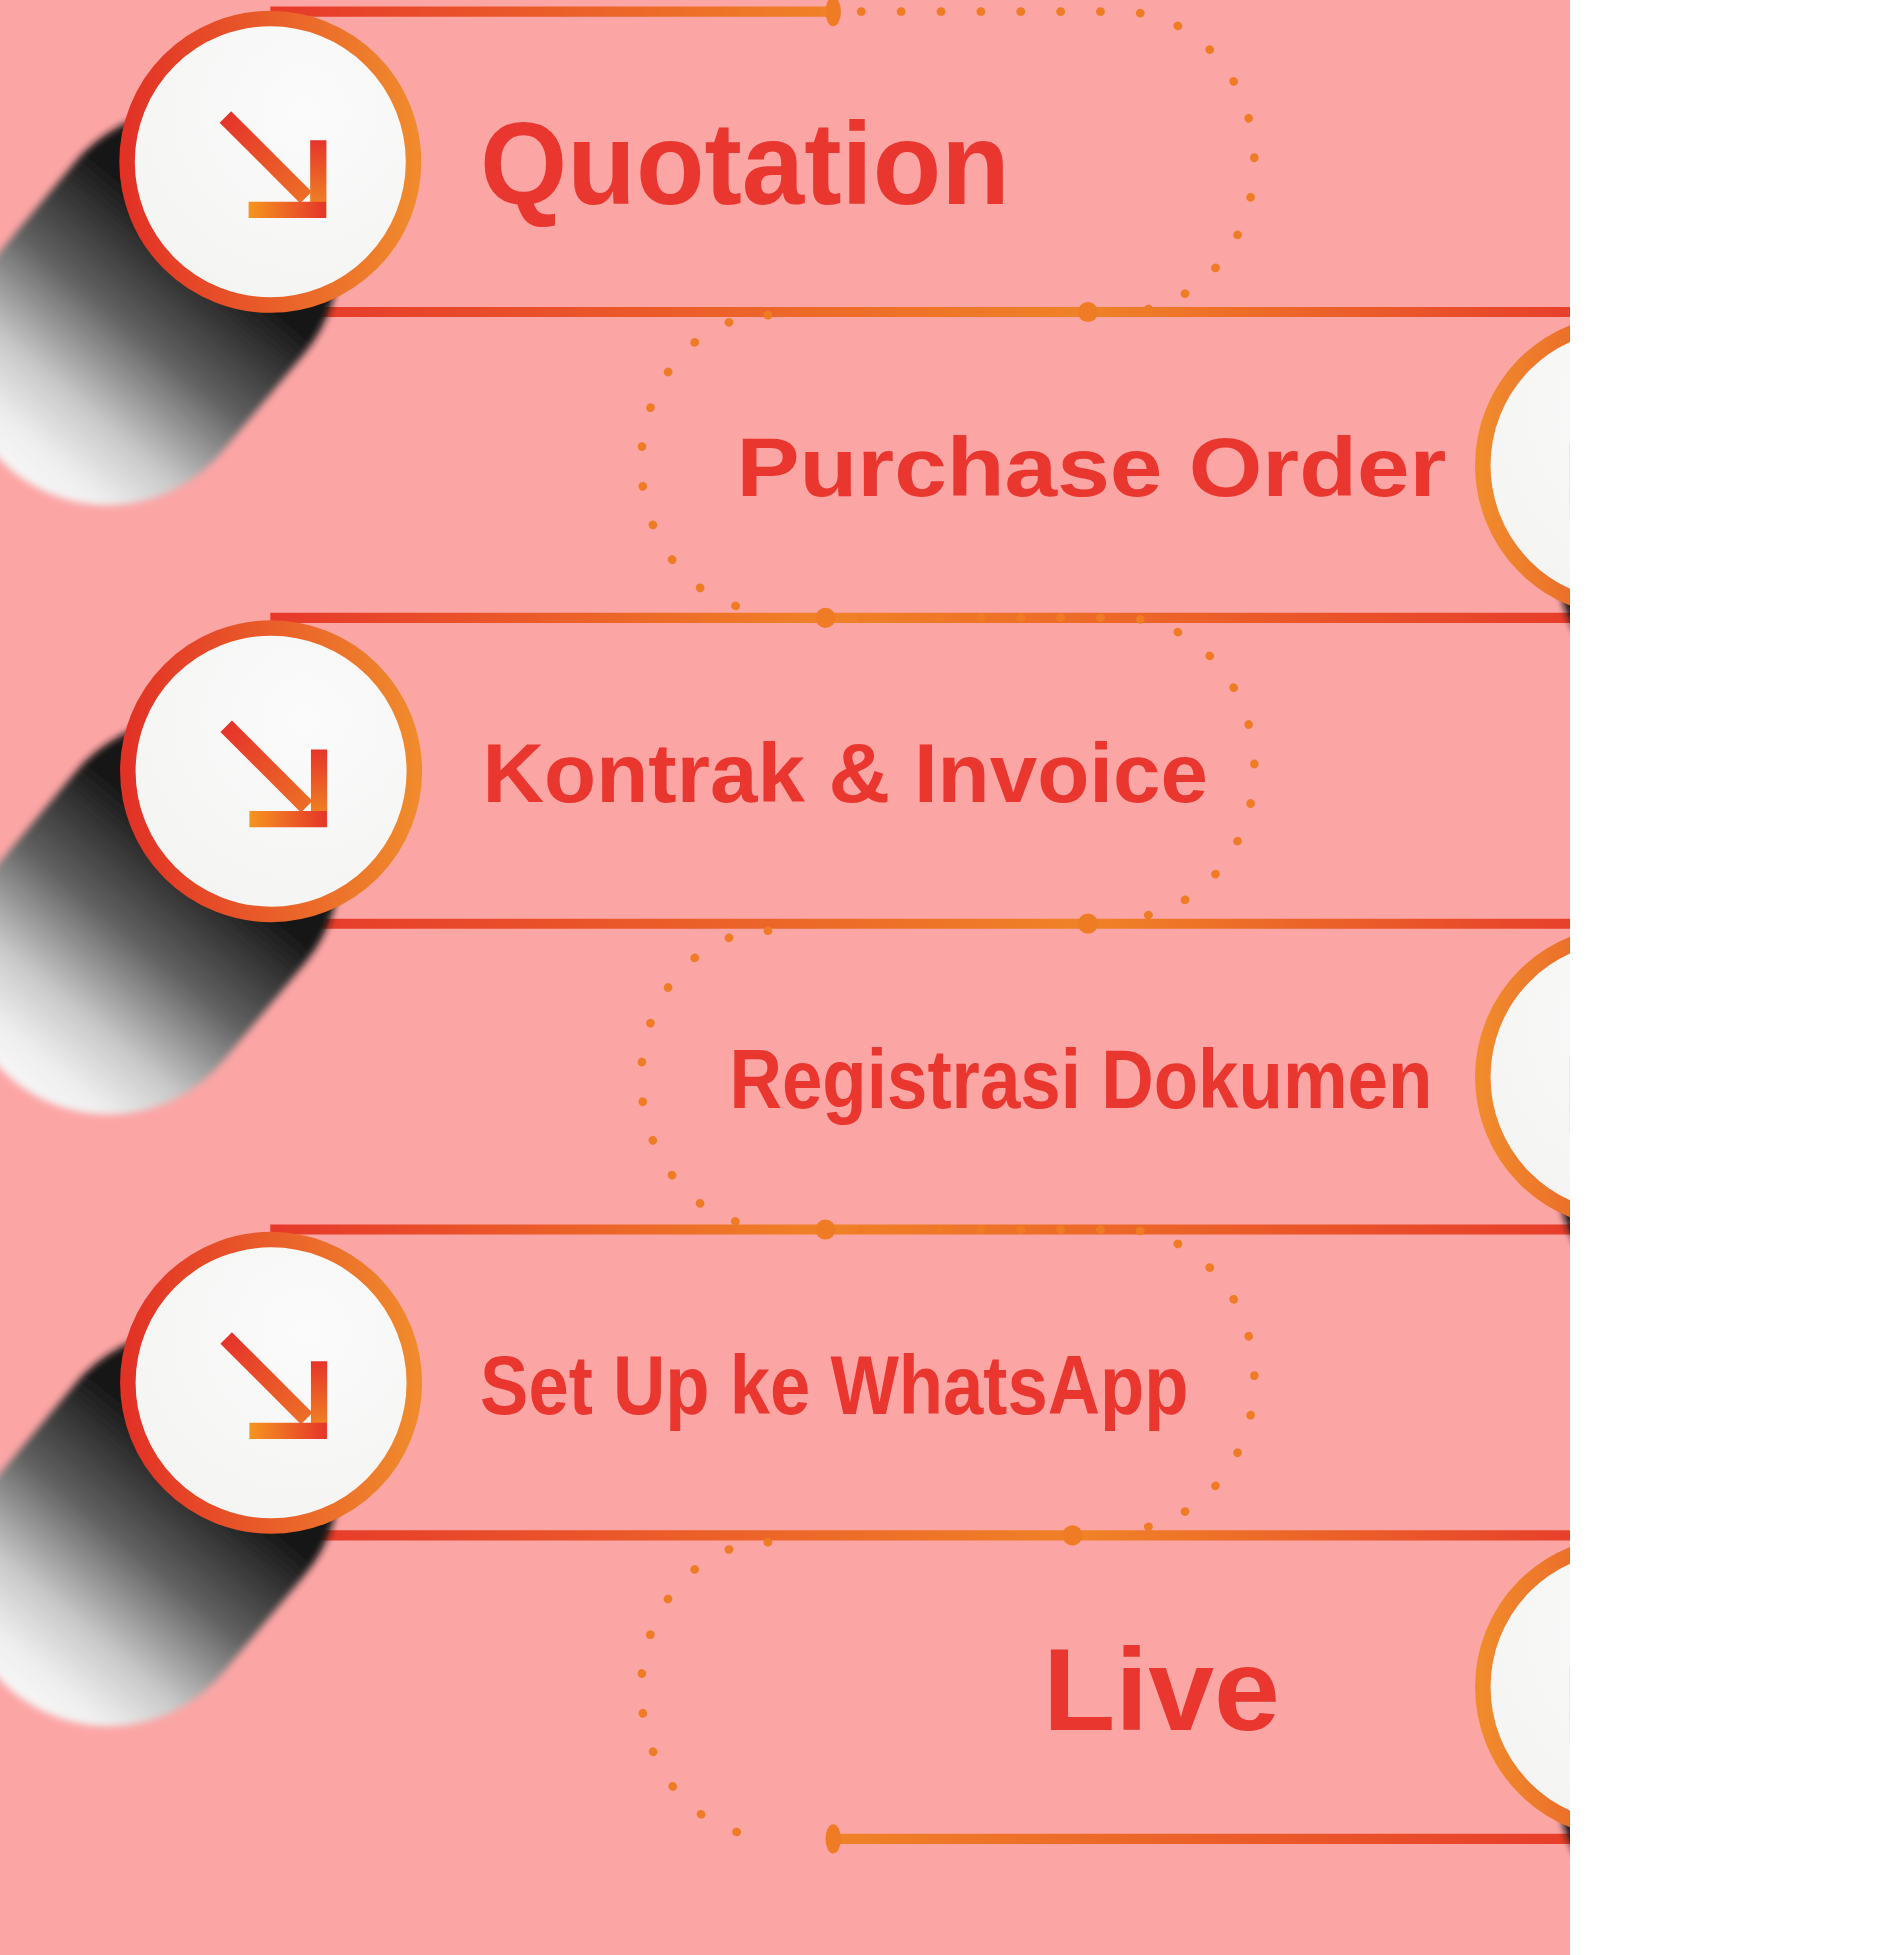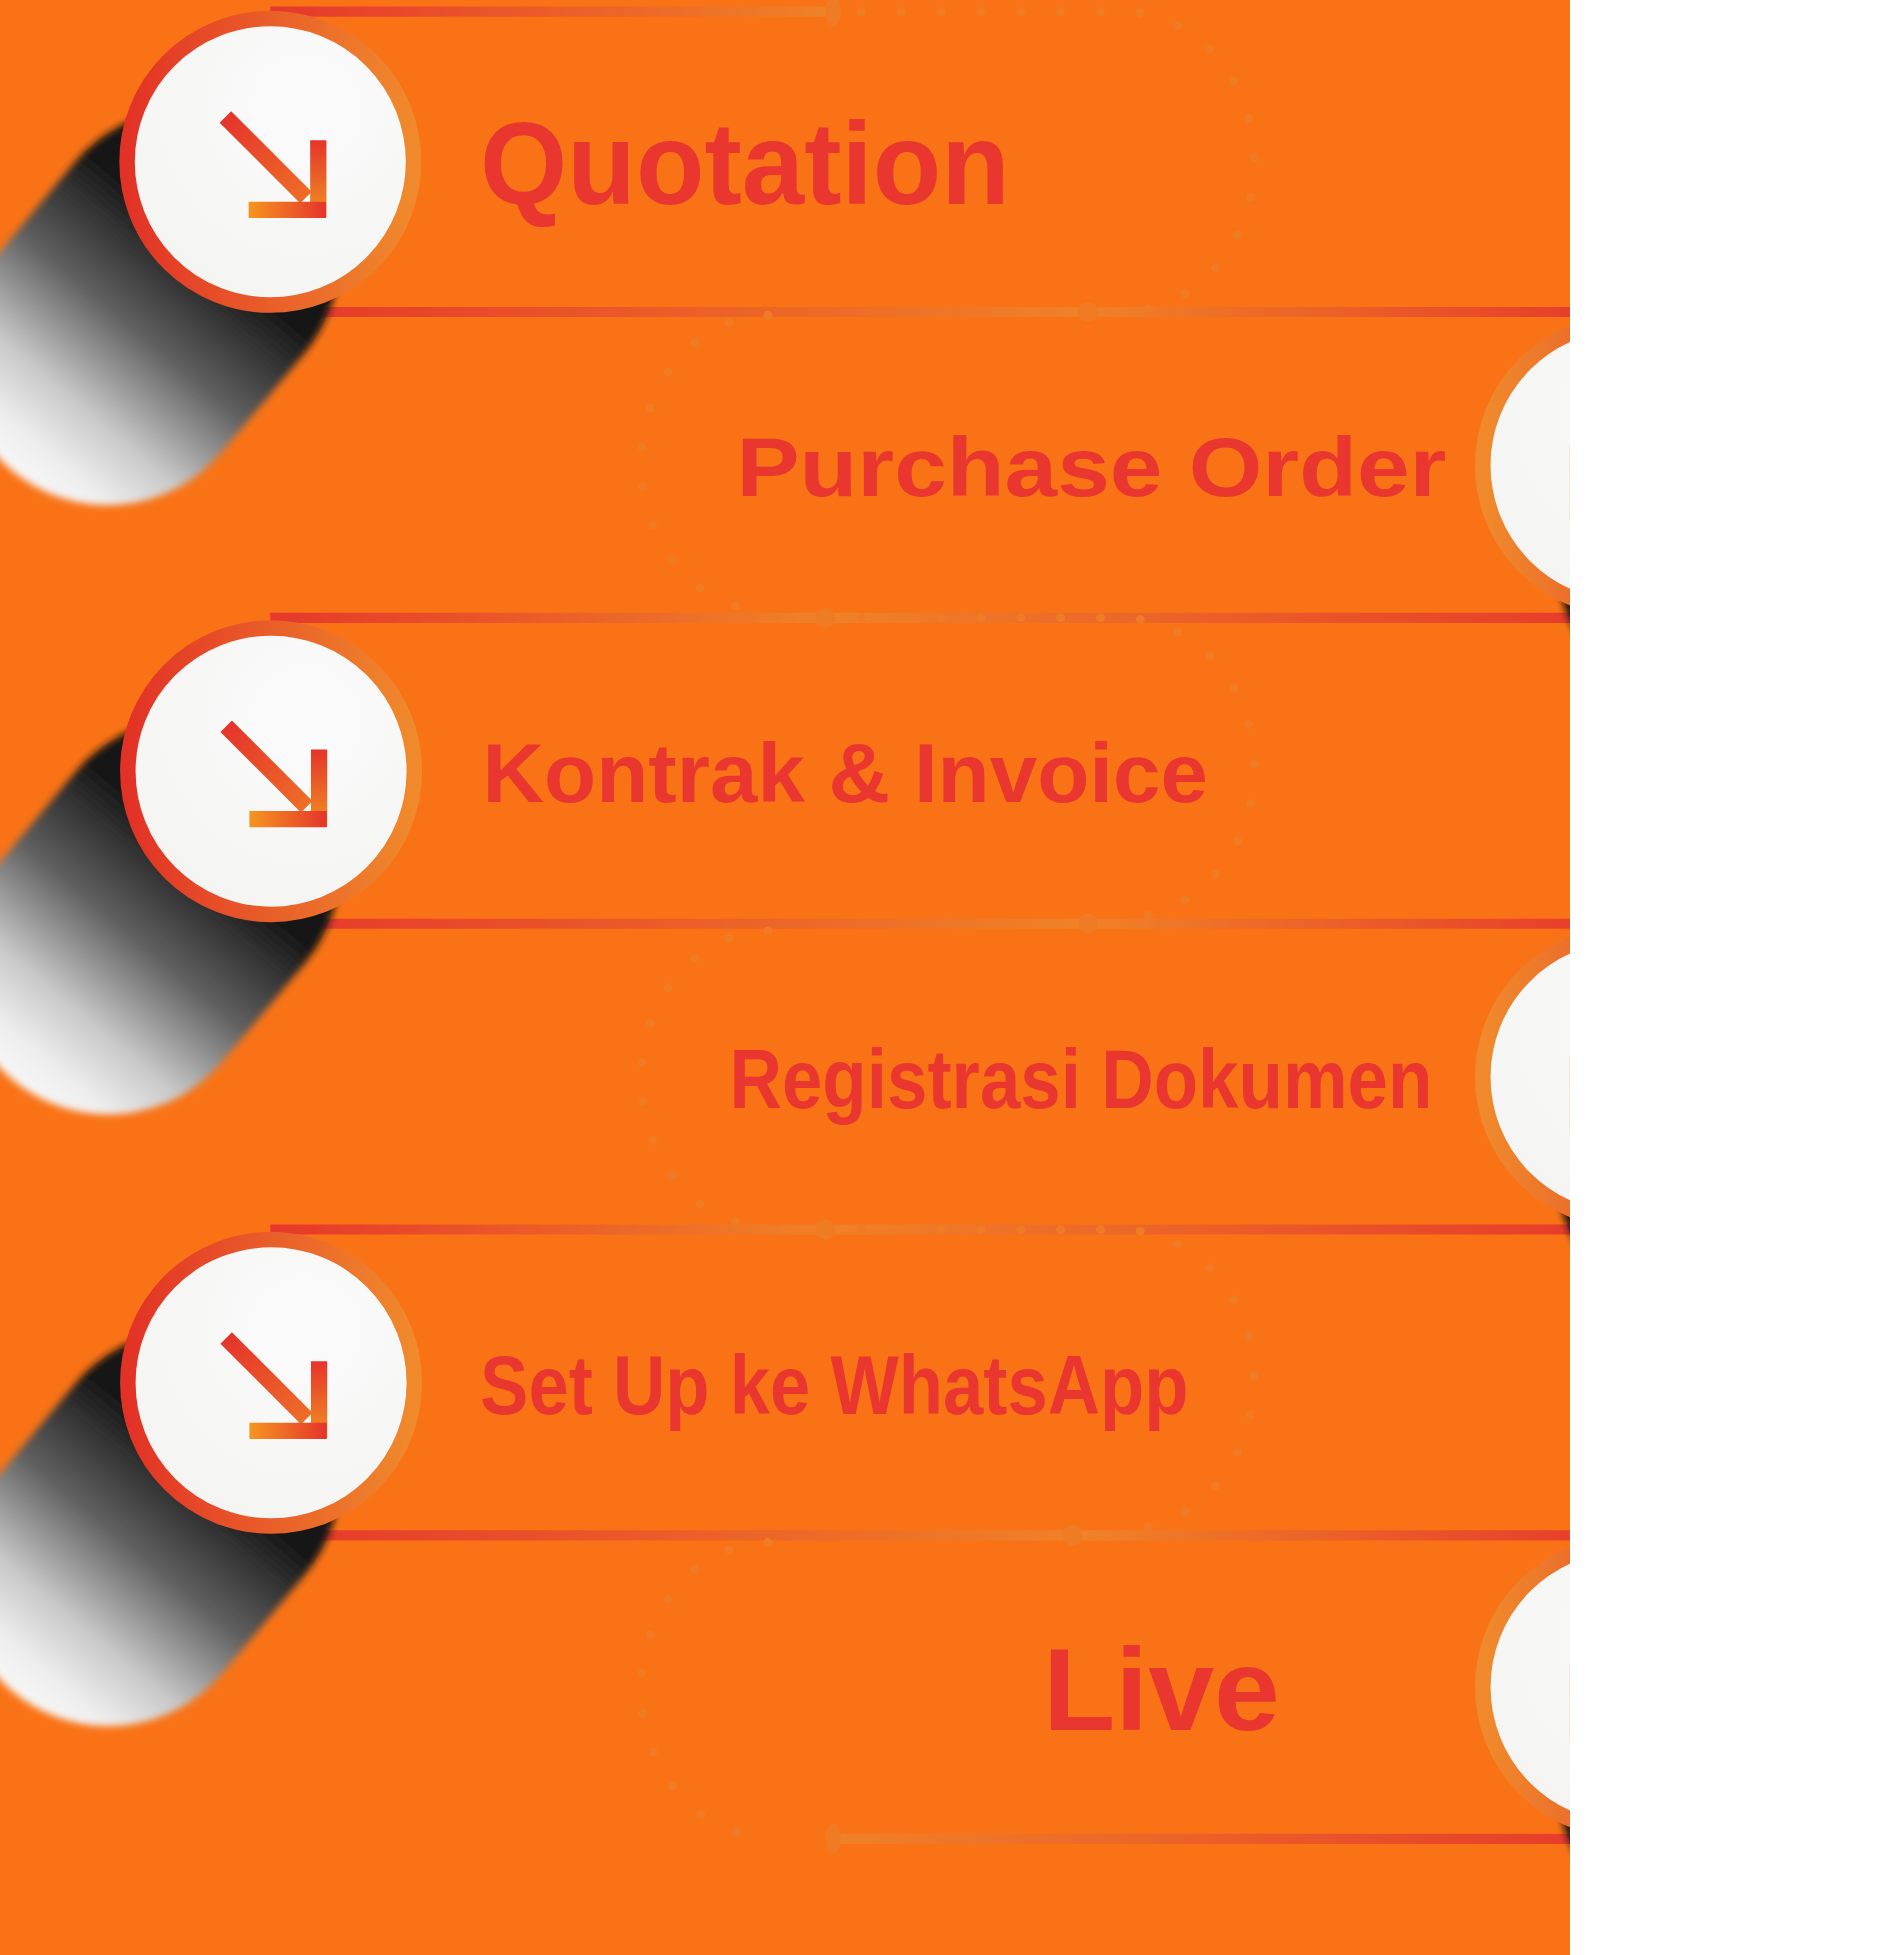--- a/index.html
+++ b/index.html
@@ -1,16 +1,16 @@
 <!DOCTYPE html>
 <html style="font-size:12.4px"><head>
 <meta charset="utf-8">
 <style>
   html,body{margin:0;padding:0;background:#ffffff;}
-  .stage{position:relative;width:1570px;height:1955px;overflow:hidden;background:#f97316;}
+  .stage{position:relative;width:1570px;height:1955px;overflow:hidden;background:#fca5a5;}
   .lbl{font-family:"Liberation Sans",sans-serif;font-weight:700;fill:#E9372F;}
   .lbl.lg{font-size:150px;}
   .lbl.md{font-size:108px;}
 </style>
 </head>
 <body>
 
 <div class="stage">
 <svg width="1894" height="1955" viewBox="0 0 2446 2525" xmlns="http://www.w3.org/2000/svg">
   <defs>

